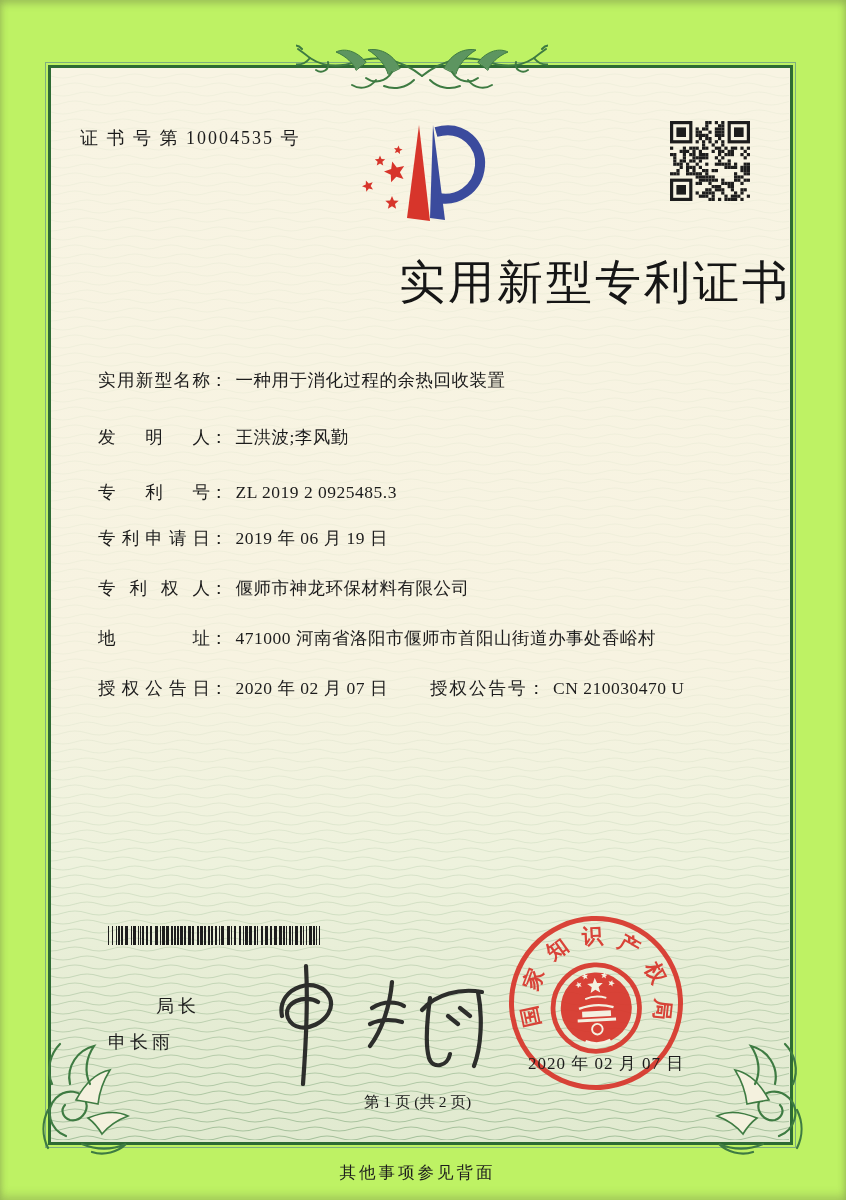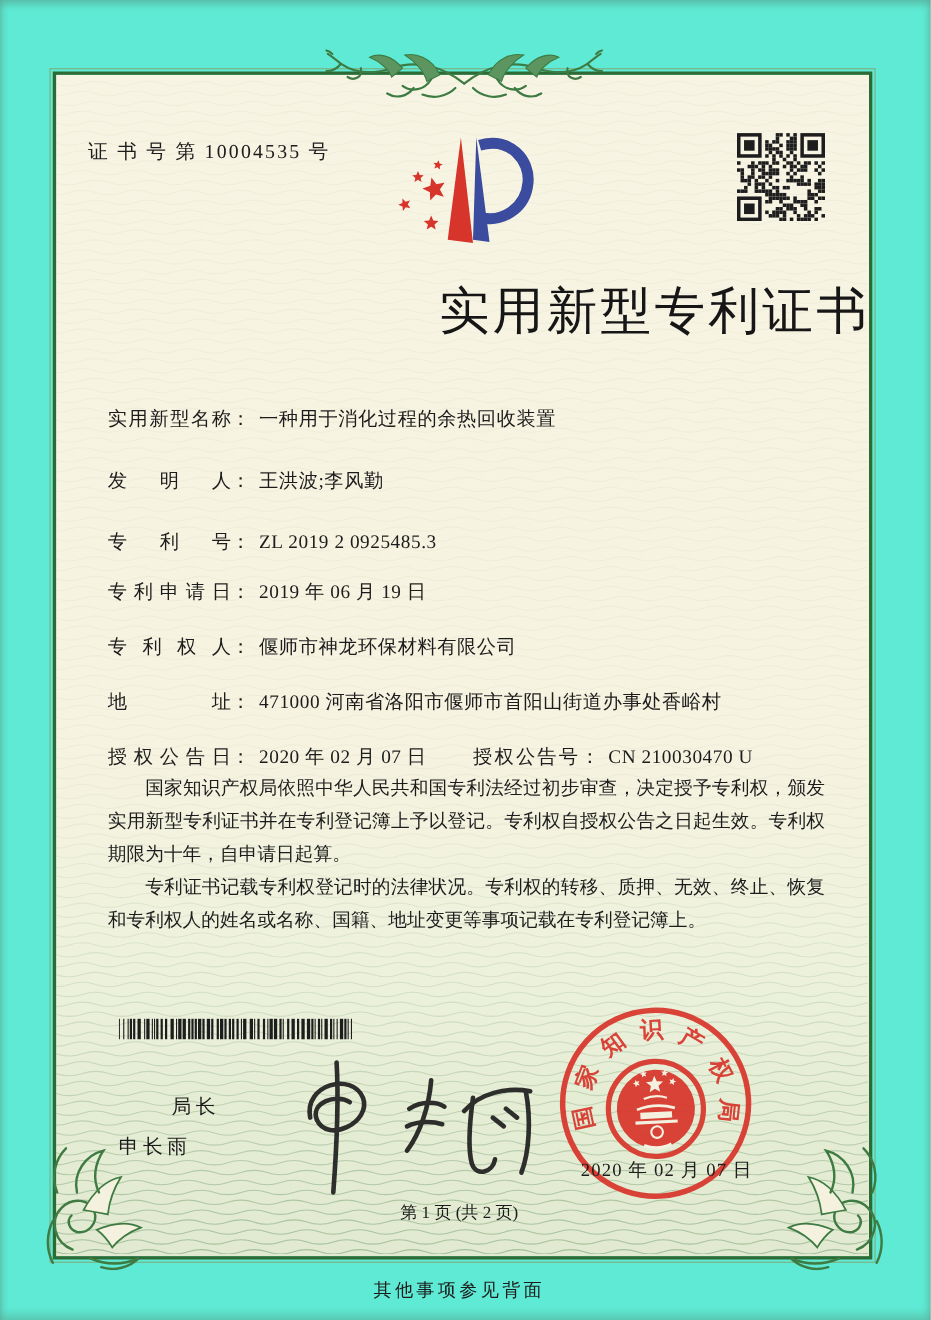--- a/index.html
+++ b/index.html
@@ -1,18 +1,18 @@
 <!DOCTYPE html>
 <html><head>
 <meta charset="utf-8">
 <style>
   html,body{margin:0;padding:0;background:#d9d5c5;}
   .page{
     position:relative; width:846px; height:1200px; margin:0 auto;
-    background:#5eead4;
+    background:#bef264;
     font-family:"Liberation Serif","DejaVu Serif",serif;
     color:#1c1c1c; overflow:hidden;
     box-shadow:inset 0 4px 7px rgba(80,80,60,.28), inset 0 -5px 8px rgba(80,80,60,.22);
   }
   
   .frame{position:absolute; left:45px; top:62px; width:745px; height:1080px;
     border:1.5px solid #7fae7f; padding:2px; z-index:1;}
   .frame-in{width:100%; height:100%; box-sizing:border-box; border:3px solid #2e6b34;
     position:relative; overflow:hidden;
     background:linear-gradient(180deg,#f8f4e3 0%,#f7f3e1 55%,#eef2dd 74%,#e6edd5 86%,#e1ead0 100%);}
@@ -473,24 +473,20 @@
   <div class="abs row" style="top:626px;">
     <span class="flabel">地址</span><span class="fcolon">：</span><span class="fvalue">471000 河南省洛阳市偃师市首阳山街道办事处香峪村</span>
   </div>
   <div class="abs row" style="top:676px;">
     <span class="flabel">授权公告日</span><span class="fcolon">：</span><span class="fvalue">2020 年 02 月 07 日</span>
     <span class="row2group">
       <span class="glabel">授权公告号</span><span class="fcolon">：</span><span class="fvalue">CN 210030470 U</span>
     </span>
   </div>
 
-  <div class="abs bodytext">
-    <p>国家知识产权局依照中华人民共和国专利法经过初步审查，决定授予专利权，颁发实用新型专利证书并在专利登记簿上予以登记。专利权自授权公告之日起生效。专利权期限为十年，自申请日起算。</p>
-    <p>专利证书记载专利权登记时的法律状况。专利权的转移、质押、无效、终止、恢复和专利权人的姓名或名称、国籍、地址变更等事项记载在专利登记簿上。</p>
-  </div>
 
   <svg id="barcode" class="abs" style="left:108px; top:926px;" width="216" height="19" viewBox="0 0 216 19">
       <rect x="0" y="0" width="1" height="19" fill="#1d1d1d"></rect>
       <rect x="4" y="0" width="1" height="19" fill="#1d1d1d"></rect>
       <rect x="8" y="0" width="1" height="19" fill="#1d1d1d"></rect>
       <rect x="10" y="0" width="2" height="19" fill="#1d1d1d"></rect>
       <rect x="13" y="0" width="2" height="19" fill="#1d1d1d"></rect>
       <rect x="17" y="0" width="3" height="19" fill="#1d1d1d"></rect>
       <rect x="23" y="0" width="1" height="19" fill="#1d1d1d"></rect>
       <rect x="25" y="0" width="3" height="19" fill="#1d1d1d"></rect>

